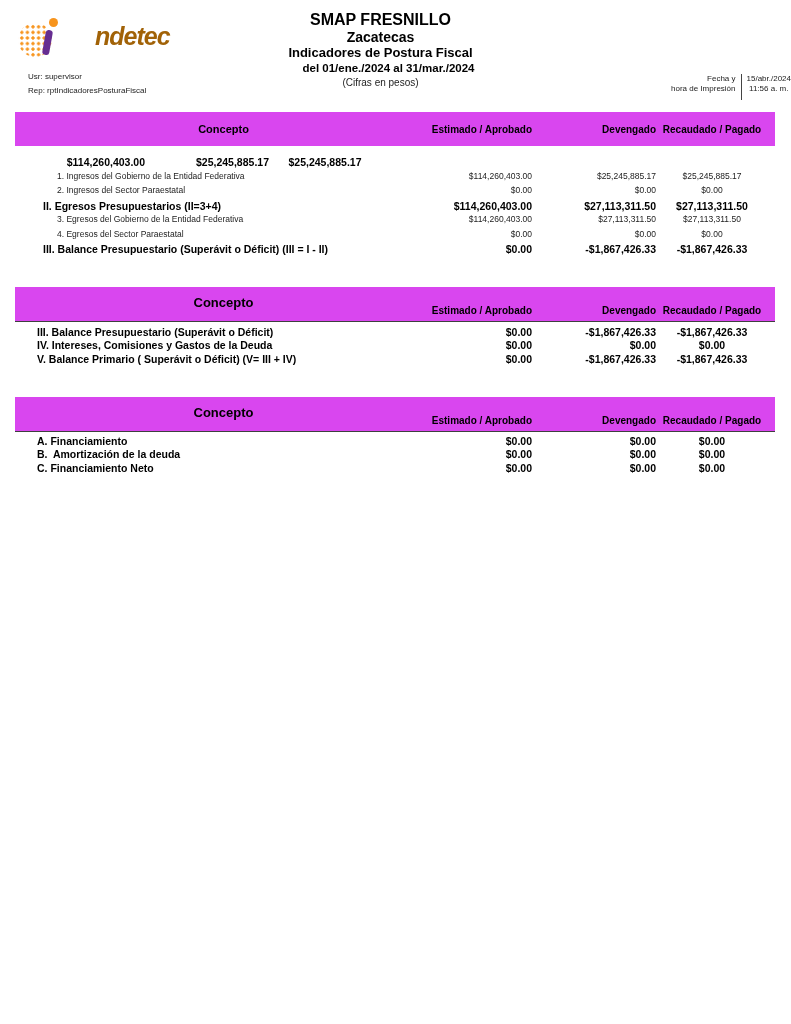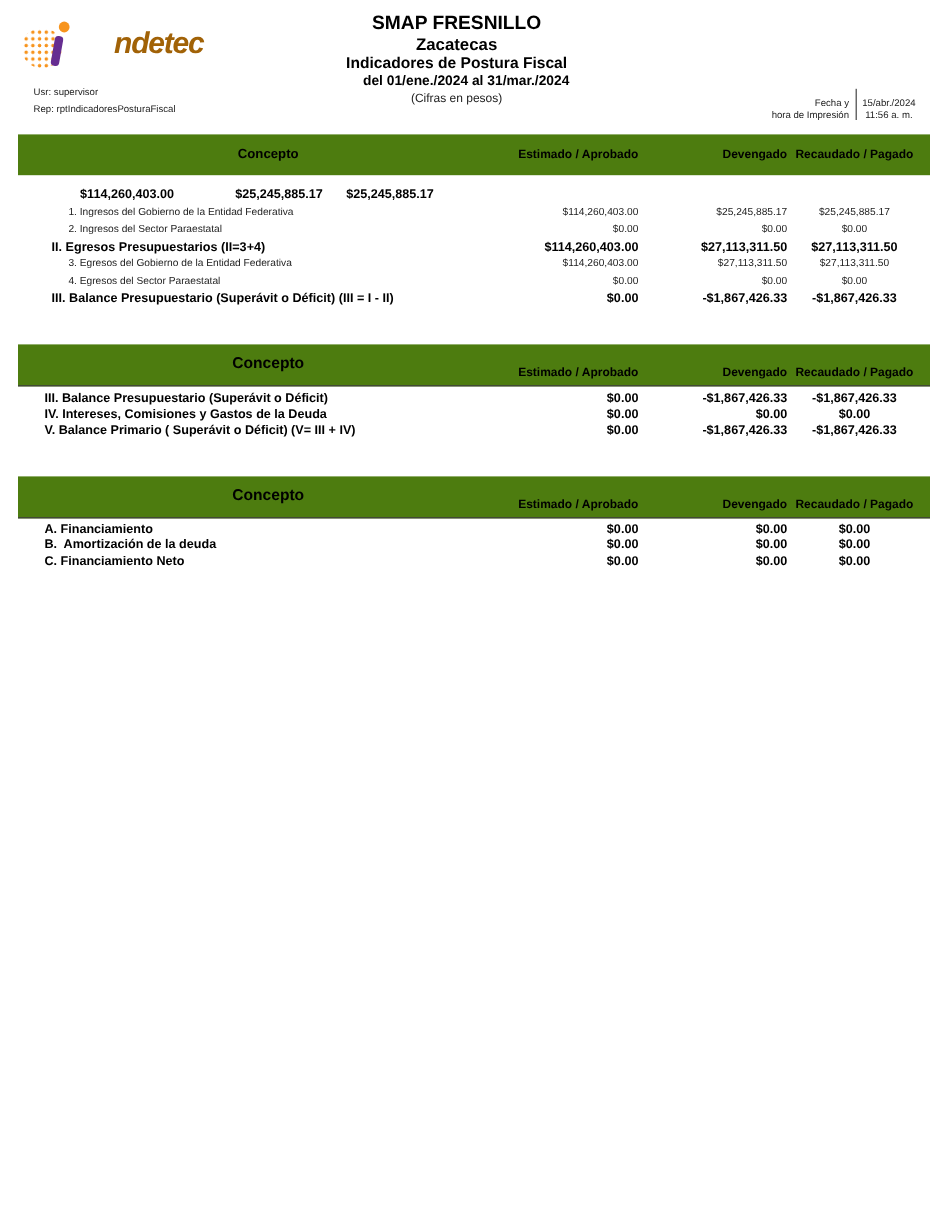--- a/index.html
+++ b/index.html
@@ -19,26 +19,26 @@
   
   .meta{position:absolute;left:28px;font-size:8px;color:#222;}
   .meta.u{top:72px;}
   .meta.r{top:86px;}
   .titles{position:absolute;left:0;right:30px;top:10px;text-align:center;}
   .t-main{font-size:16px;font-weight:bold;line-height:19px;}
   .t-sub{font-size:14px;font-weight:bold;line-height:16px;}
   .t-rep{font-size:13px;font-weight:bold;line-height:16px;}
   .t-period{font-size:11.5px;font-weight:bold;line-height:15px;padding-left:16px;}
   .t-units{font-size:10px;line-height:13px;color:#222;}
-  .print{position:absolute;right:28px;top:74px;display:flex;align-items:flex-end;}
+  .print{position:absolute;right:0;top:74px;display:flex;align-items:flex-start;}
   .print-labels{text-align:right;font-size:8px;line-height:9.5px;color:#222;}
   .print-div{width:1px;height:26px;background:#444;margin:0 5px;}
   .print-vals{text-align:center;font-size:8px;line-height:9.5px;color:#222;}
   
-  .band{position:absolute;left:15px;width:760px;background:#4d7c0f;display:flex;padding-right:7px;}
+  .band{position:absolute;left:15px;width:760px;background:#d946ef;display:flex;padding-right:7px;}
   .band0{top:112px;height:34px;align-items:center;}
   .band1{top:287px;}
   .band2{top:397px;}
   .band-low{height:35px;align-items:flex-end;padding-bottom:5px;border-bottom:1.5px solid #3f3f3f;}
   .cell{display:block;}
   .concept{flex:1;white-space:pre;overflow:hidden;}
   .v0{width:130px;text-align:right;}
   .v1{width:124px;text-align:right;}
   .v2{width:112px;text-align:center;}
   .bh-concept{text-align:center;font-weight:bold;padding-left:30px;}

